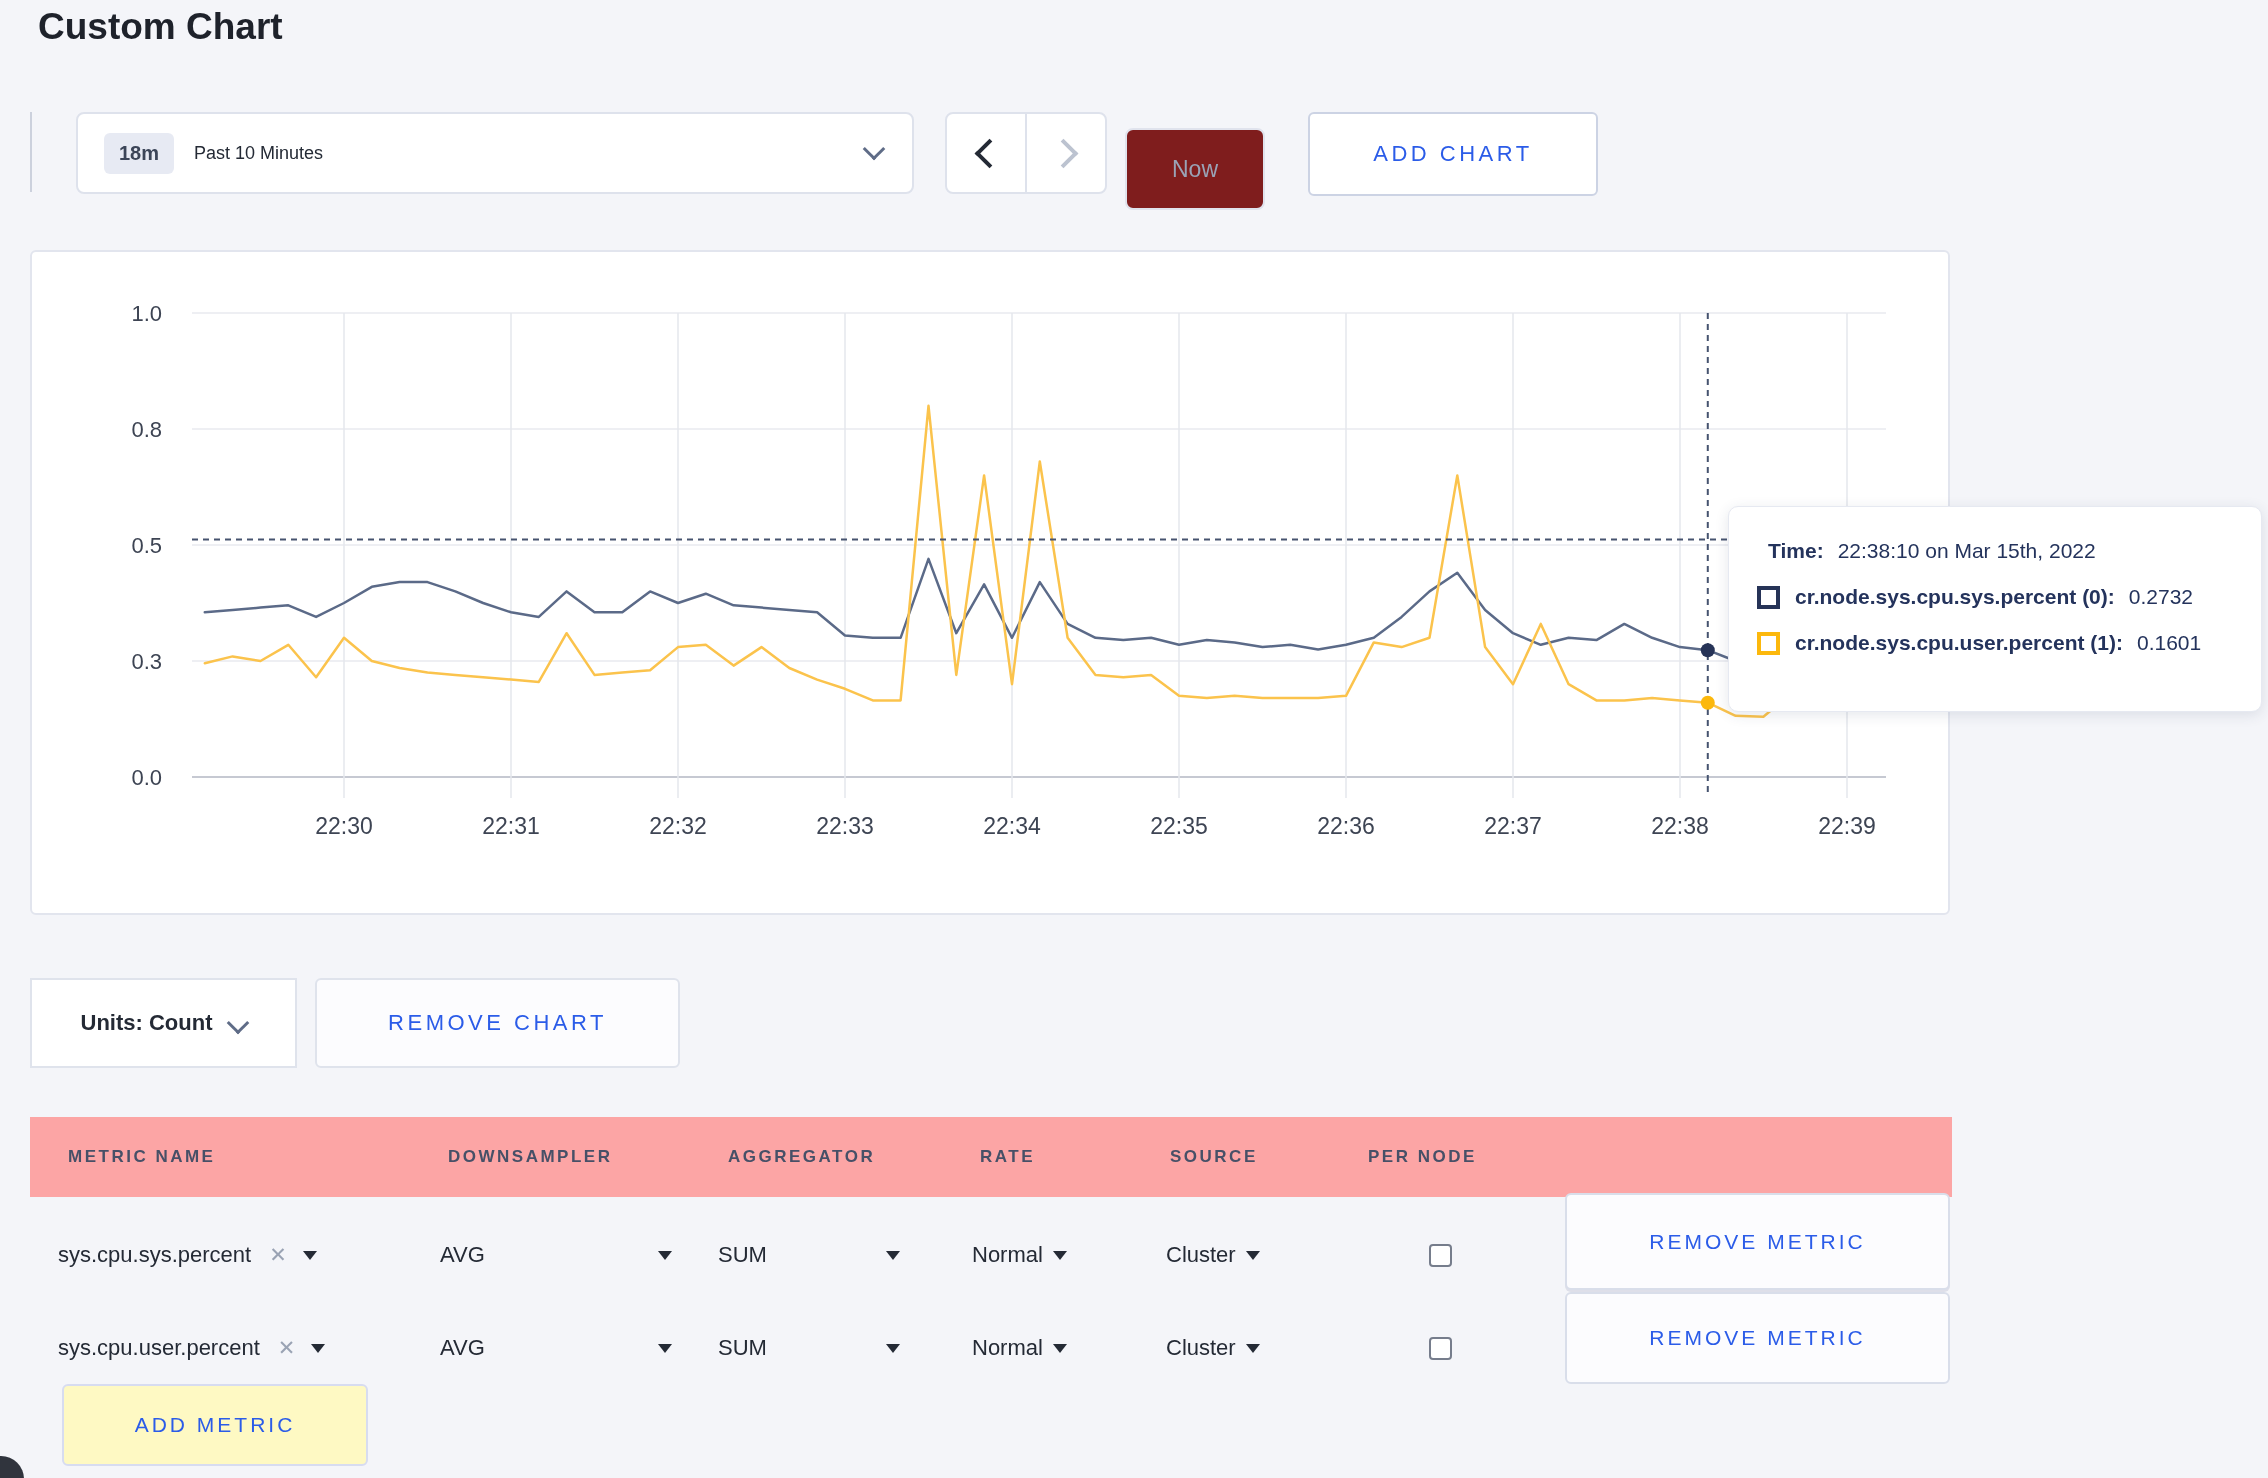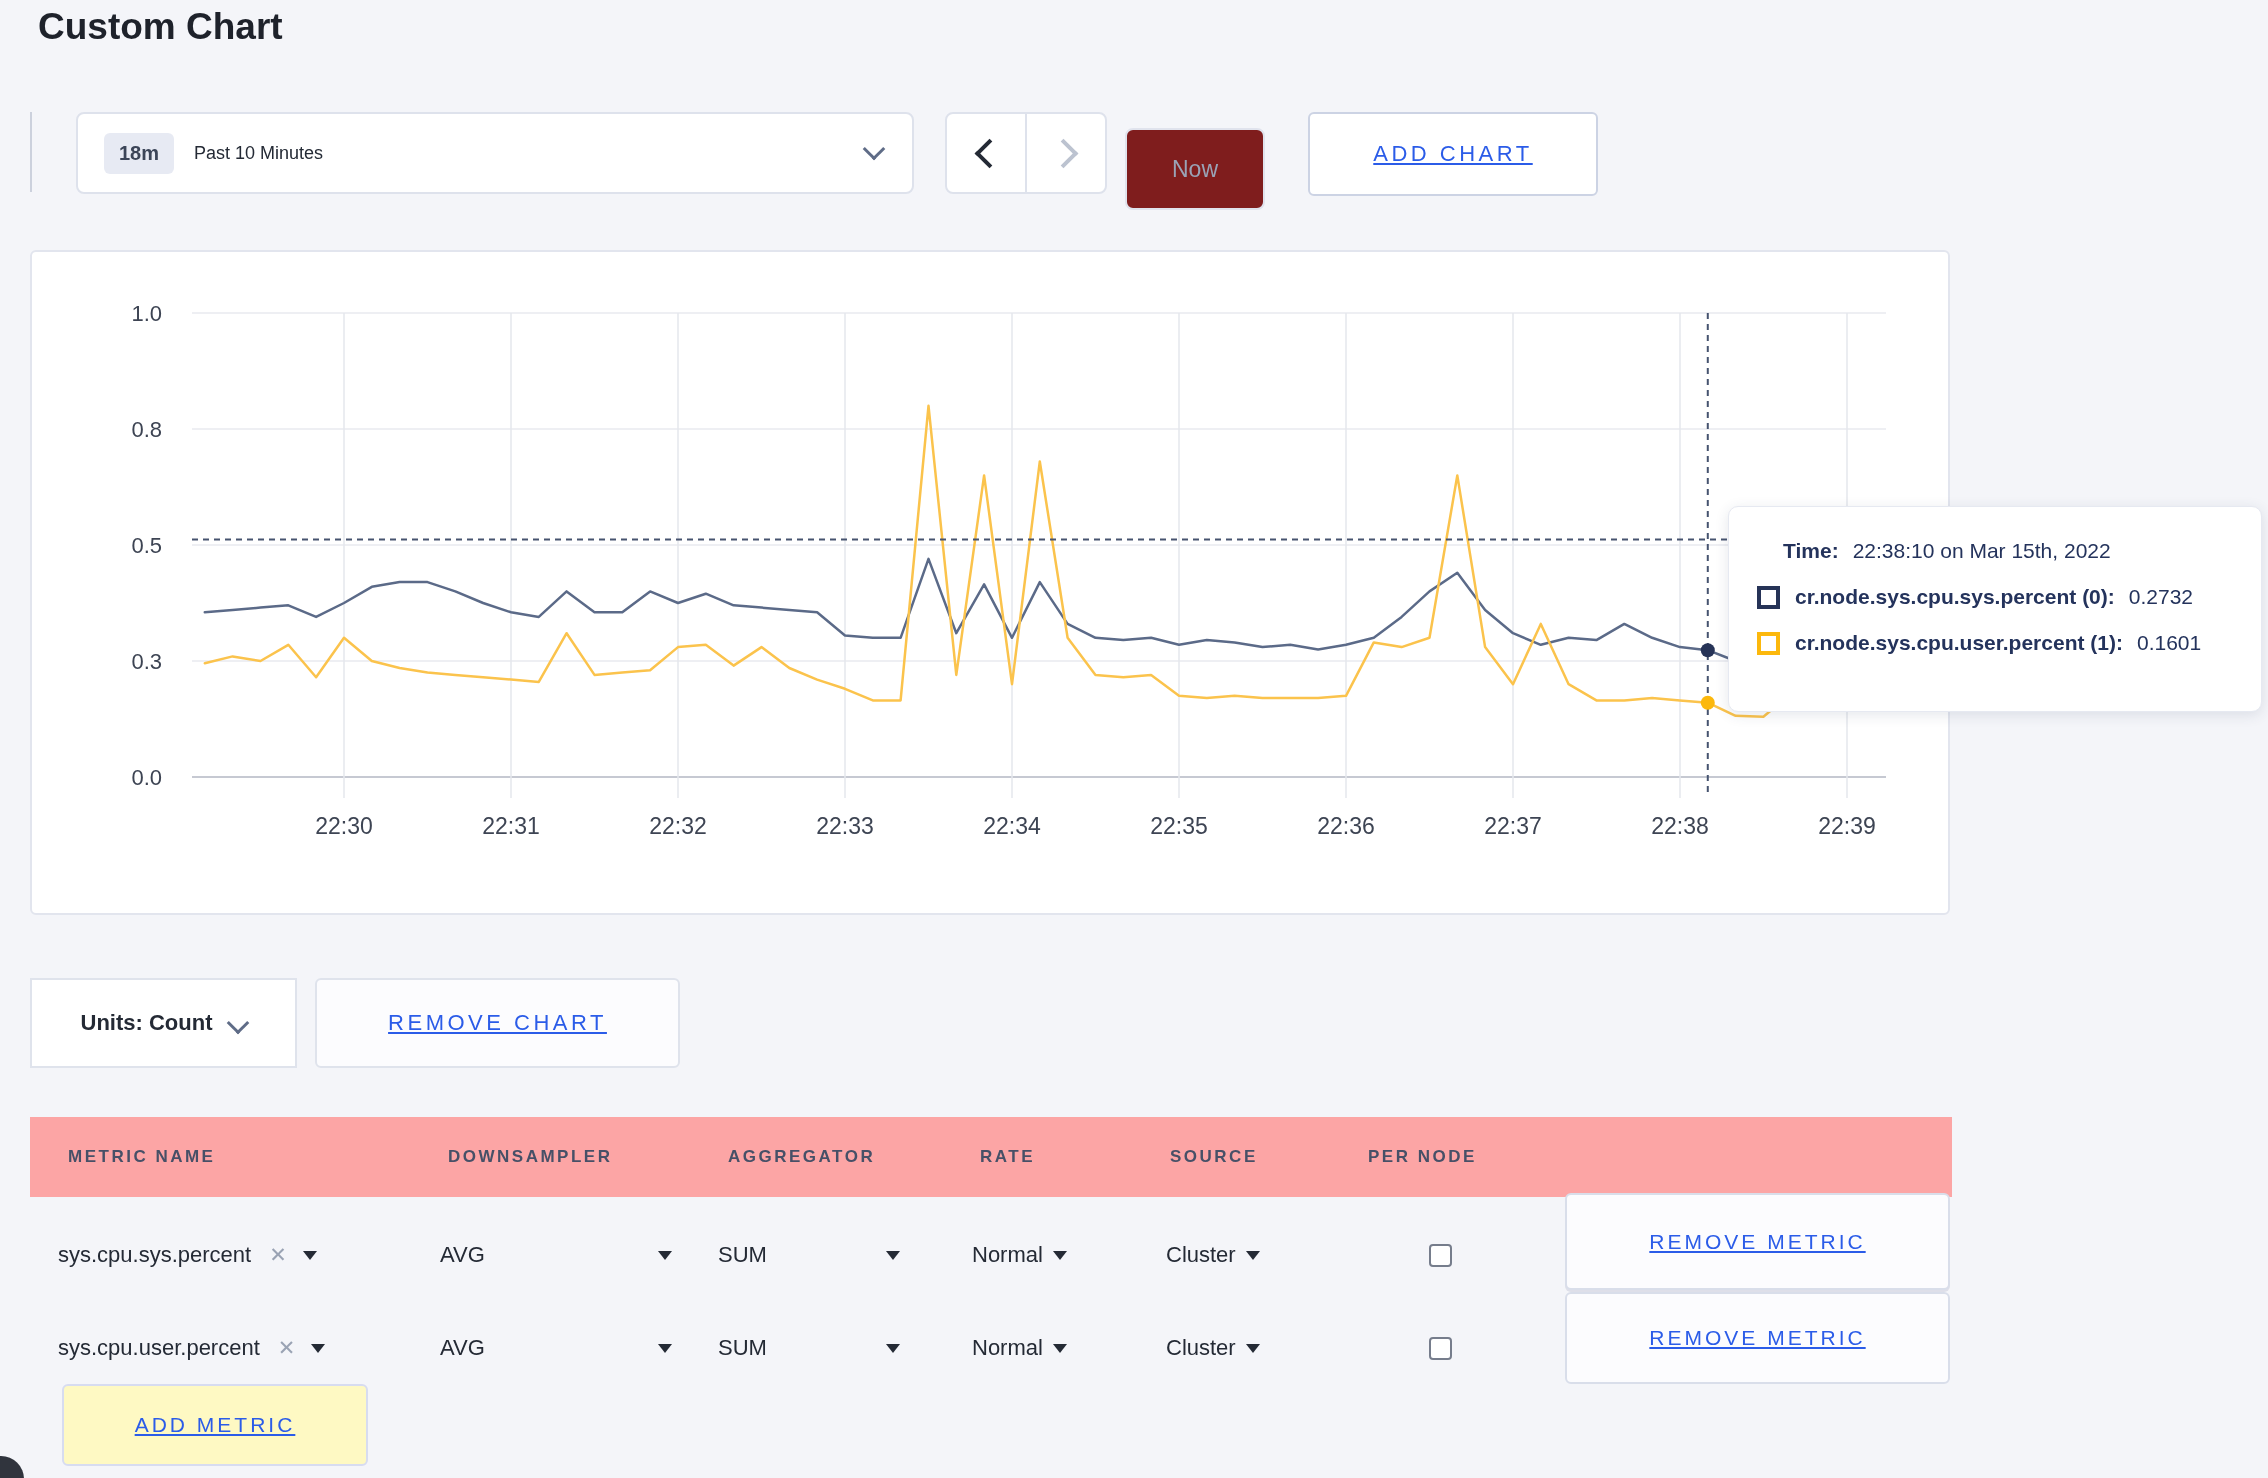--- a/index.html
+++ b/index.html
@@ -38,41 +38,40 @@
     transform:rotate(225deg);margin-right:6px}
 
   .nowbtn{left:1125px;top:128px;width:140px;height:82px;box-sizing:border-box;
     background:#7f1d1d;border:2px solid #e0e3ed;border-radius:8px;
     color:#9aa3b6;font-size:23px;display:flex;align-items:center;justify-content:center}
 
   .btn-outline-blue{
     box-sizing:border-box;background:#fff;border:2px solid #ccd3e4;border-radius:6px;
     color:#2b5ce8;font-weight:500;display:flex;align-items:center;justify-content:center;
     cursor:pointer;
-    text-decoration:underline;
   }
   .addchart{left:1308px;top:112px;width:290px;height:84px;font-size:22px;letter-spacing:3.5px}
 
   
   .chart-card{left:30px;top:250px;width:1920px;height:665px;box-sizing:border-box;
     background:#fff;border:2px solid #e2e5ee;border-radius:6px}
   .chart-card svg{display:block}
   .axis-text{font-size:22px;fill:#3d4453}
   .xaxis-text{font-size:23px;fill:#3d4453}
 
   
   .chart-tooltip{
     left:1728px;top:506px;width:534px;height:206px;box-sizing:border-box;z-index:6;
     background:#fff;border:1px solid #e6e9f1;border-radius:10px;
     box-shadow:0 3px 14px rgba(44,56,88,.12);
   }
   .tt-inner{padding:32px 0 0 28px;display:flex;flex-direction:column;gap:22px;
     font-size:21px;color:#24335c}
   .tt-row{display:flex;align-items:center;white-space:nowrap}
-  .tt-time-row{margin-left:26px}
+  .tt-time-row{margin-left:11px}
   .tt-label{font-weight:bold}
   .tt-value{margin-left:14px;font-weight:normal}
   .tt-sq{width:15px;height:15px;border:4px solid #24335c;background:#fff;margin-right:15px;flex:0 0 auto}
 
   
   .units-box{left:30px;top:978px;width:267px;height:90px;box-sizing:border-box;
     background:#fff;border:2px solid #dfe3ec;border-radius:0;
     display:flex;align-items:center;justify-content:center;gap:18px;
     font-weight:bold;font-size:22px;cursor:pointer}
   .units-chev{margin-top:0}

